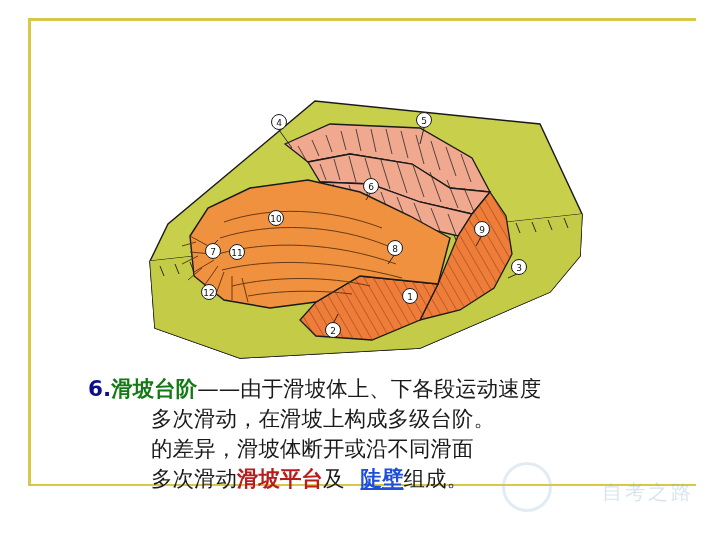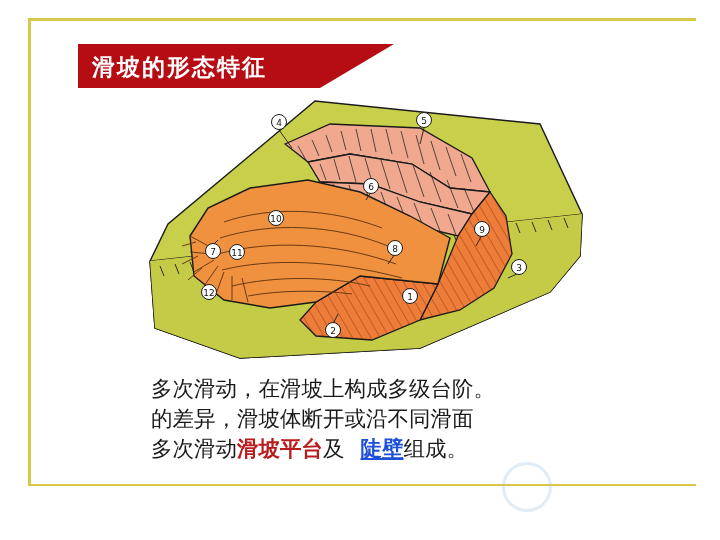--- a/index.html
+++ b/index.html
@@ -131,25 +131,20 @@
 </style>
 </head>
 <body>
 
 <div class="slide">
 
   <div class="frame-left"></div>
   <div class="frame-top"></div>
   <div class="frame-bottom"></div>
 
-  <div class="title-banner">
-    <div class="flag-body"></div>
-    <div class="flag-tail"></div>
-    <div class="title-text">滑坡的形态特征</div>
-  </div>
 
   <div class="figure">
     <svg width="490" height="270" viewBox="0 0 490 270" xmlns="http://www.w3.org/2000/svg">
       <defs>
         <pattern id="hatchA" width="7" height="7" patternTransform="rotate(55)" patternUnits="userSpaceOnUse">
           <line x1="0" y1="0" x2="0" y2="7" stroke="#2a2a2a" stroke-width="0.9"></line>
         </pattern>
         <pattern id="hatchB" width="8" height="8" patternTransform="rotate(-30)" patternUnits="userSpaceOnUse">
           <line x1="0" y1="0" x2="0" y2="8" stroke="#7a2f12" stroke-width="1"></line>
         </pattern>
@@ -342,24 +337,28 @@
           </g>
         <g>
             <circle cx="89" cy="196" r="7.5" fill="#ffffff" stroke="#1a1a1a" stroke-width="1"></circle>
             <text class="num-label" x="89" y="199.5" text-anchor="middle">12</text>
           </g>
       </g>
     </svg>
   </div>
 
   <div class="body-text">
+    <div class="body-line">
+      <span class="num-bullet">6.</span><span class="green">滑坡台阶</span><span>——由于滑坡体上、下各段运动速度</span>
+    </div>
     <div class="body-line indent">多次滑动，在滑坡上构成多级台阶。</div>
     <div class="body-line indent">的差异，滑坡体断开或沿不同滑面</div>
     <div class="body-line indent">
       <span>多次滑动</span><span class="blue-under">滑坡平台</span><span>及</span><span class="blue-under2">陡壁</span><span>组成。</span>
     </div>
   </div>
 
   <div class="watermark">
     <div class="wm-circle"></div>
+    <div class="wm-text">自考之路</div>
   </div>
 
 </div>
 
 </body></html>

